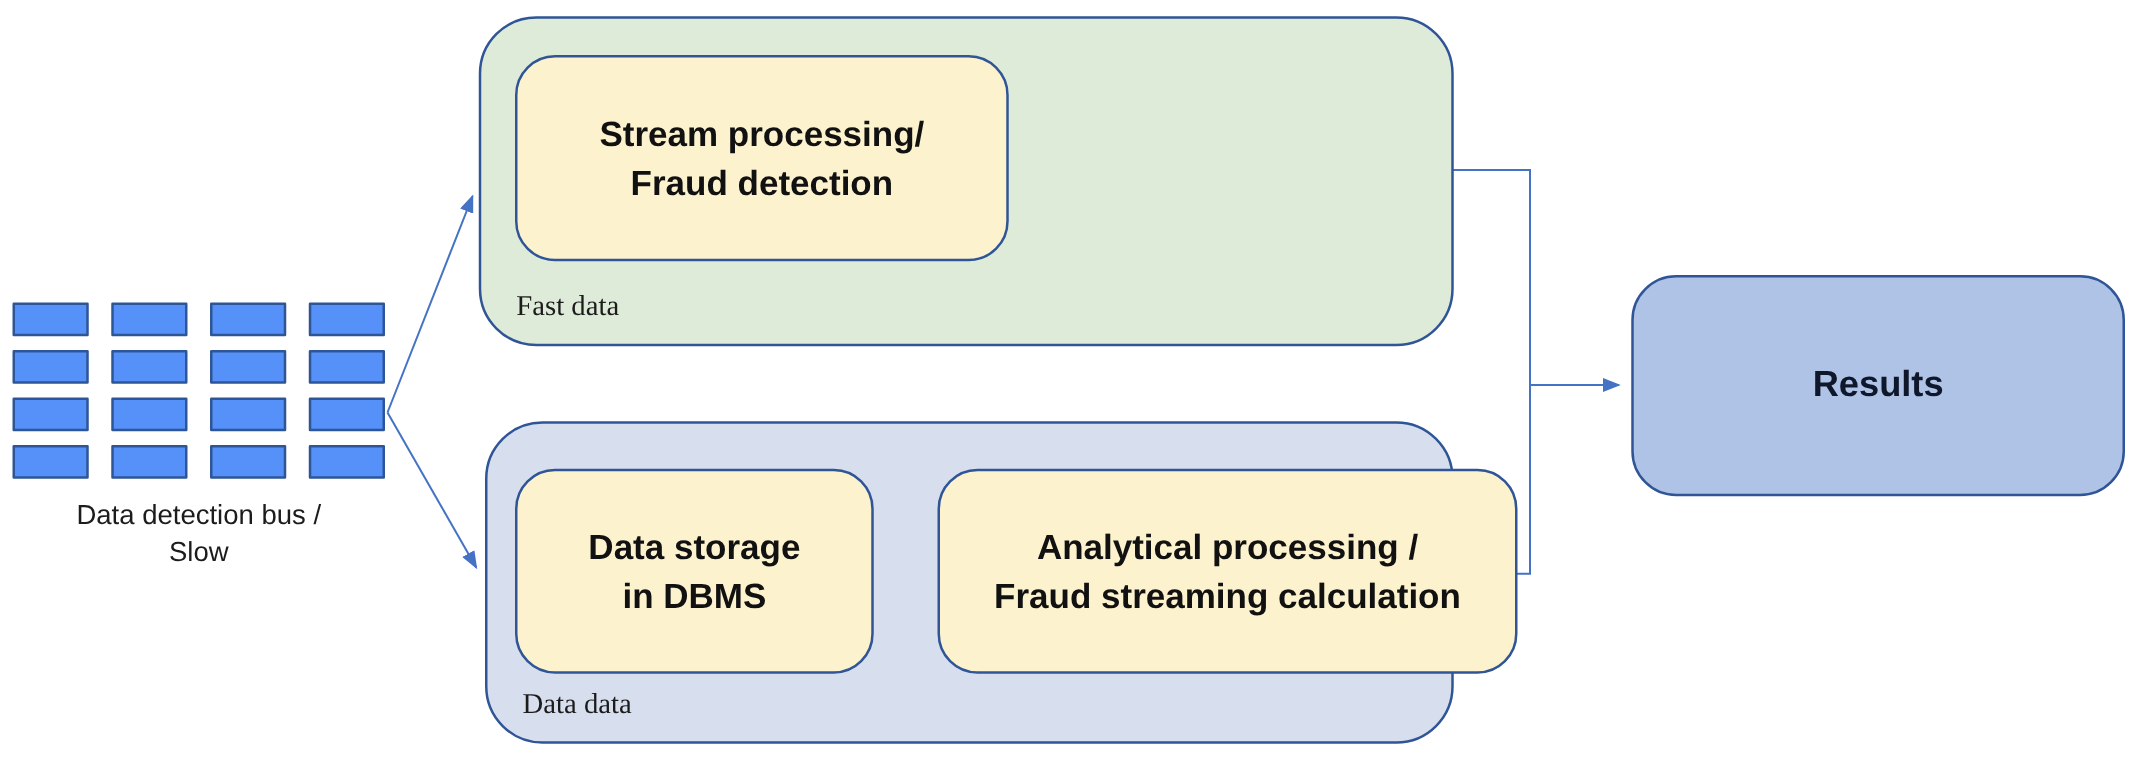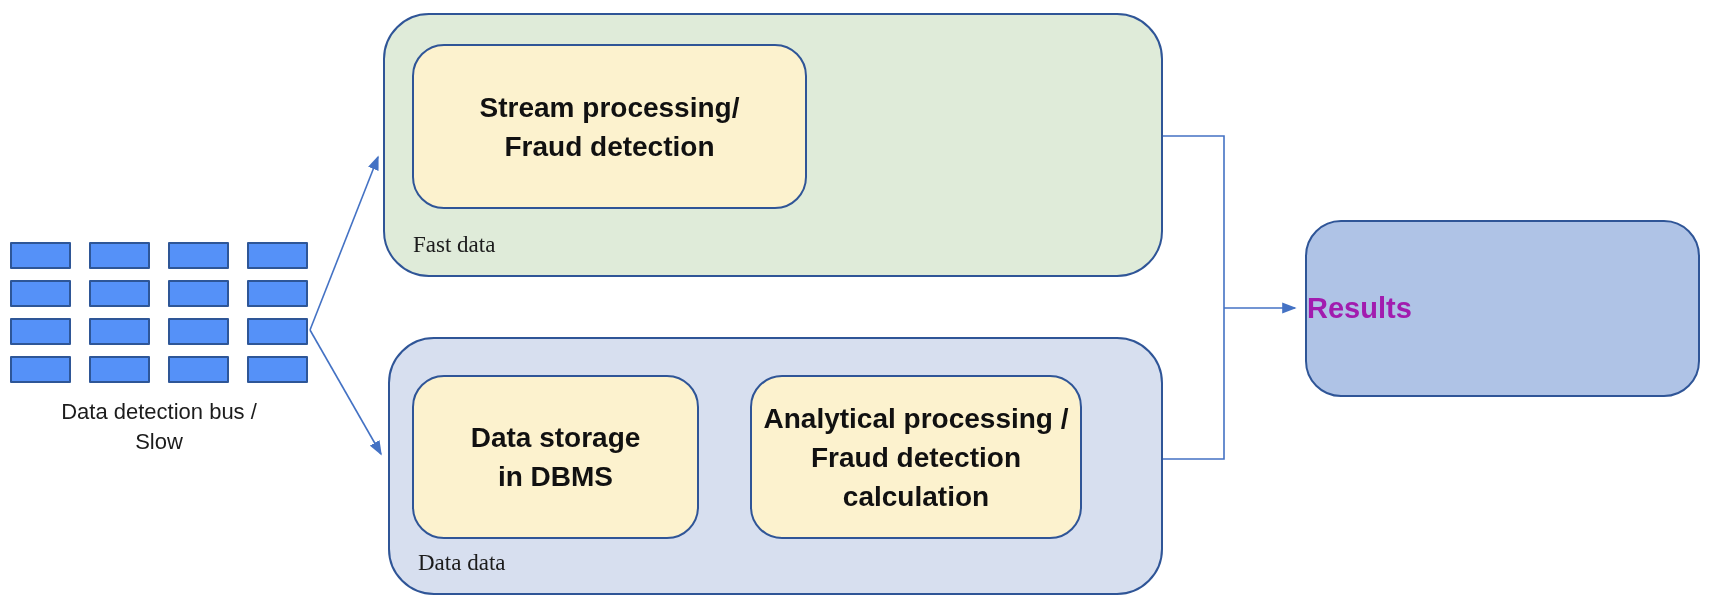--- a/index.html
+++ b/index.html
@@ -87,35 +87,35 @@
     justify-content: center;
     align-items: center;
     text-align: center;
     font-weight: bold;
     font-size: 28px;
     line-height: 39px;
     color: #111111;
   }
   .box-stream    { left: 27px;  top: 29px; width: 395px; height: 165px; }
   .box-storage   { left: 22px;  top: 36px; width: 287px; height: 164px; }
-  .box-analytics { left: 360px; top: 36px; width: 332px; height: 164px; }
+  .box-analytics { left: 360px; top: 36px; width: 464px; height: 164px; }
   .results-box {
     position: absolute;
     left: 1305px; top: 220px;
     width: 395px; height: 177px;
     background: var(--results-fill);
     border: 2.5px solid var(--box-border);
     border-radius: 36px;
     box-sizing: border-box;
     display: flex;
     align-items: center;
-    justify-content: flex-start;
+    justify-content: center;
     font-weight: bold;
     font-size: 29px;
-    color: #a21caf;
+    color: #0f172a;
   }
 </style>
 </head>
 <body>
 
 <div class="canvas">
 
   <svg class="connectors" viewBox="0 0 1717 616" xmlns="http://www.w3.org/2000/svg">
     <defs>
       <marker id="arrow" markerWidth="9" markerHeight="7" refX="8" refY="3.5" orient="auto">
@@ -161,21 +161,21 @@
     <div class="lane-label">Fast data</div>
   </div>
 
   <div class="lane-container lane-slow">
     <div class="process-box box-storage">
       <div>Data storage</div>
       <div>in DBMS</div>
     </div>
     <div class="process-box box-analytics">
       <div>Analytical processing /</div>
-      <div>Fraud detection calculation</div>
+      <div>Fraud streaming calculation</div>
     </div>
     <div class="lane-label">Data data</div>
   </div>
 
   <div class="results-box">
     <span>Results</span>
   </div>
 
 </div>
 

